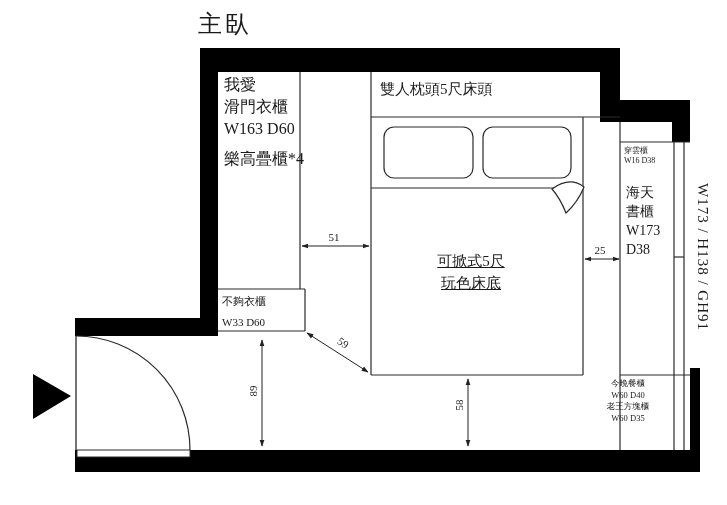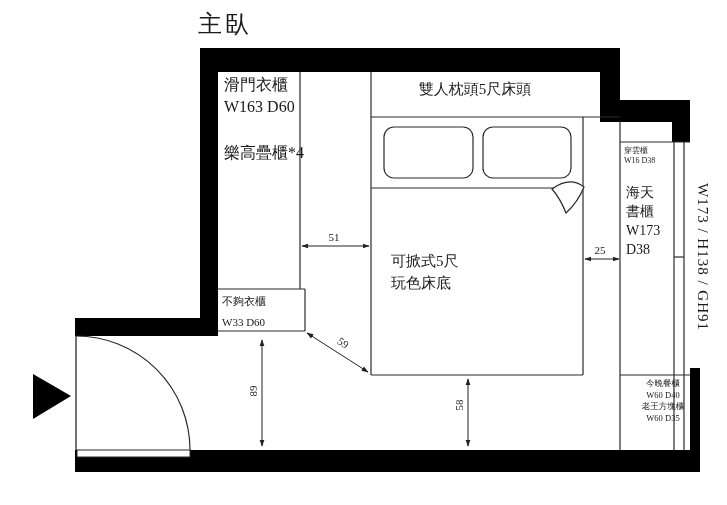--- a/index.html
+++ b/index.html
@@ -4,27 +4,27 @@
 <style>
   html,body{margin:0;padding:0;background:#fff;}
   .plan{
     position:relative;width:727px;height:505px;background:#ffffff;overflow:hidden;
     font-family:"Liberation Serif","DejaVu Serif",serif;color:#1a1a1a;
   }
   .plan svg{position:absolute;left:0;top:0;}
   .lbl{position:absolute;line-height:1.35;}
   .title{left:198px;top:8px;font-size:24px;letter-spacing:3px;}
   .wardrobe{left:224px;top:74px;font-size:16px;line-height:22px;}
-  .wardrobe .gap{margin-top:24px;}
-  .headboard{left:380px;top:79px;width:190px;text-align:center;font-size:15px;}
+  .wardrobe .gap{margin-top:8px;}
+  .headboard{left:380px;top:79px;width:190px;font-size:15px;}
   .topcab{left:624px;top:114px;font-size:8px;line-height:10px;margin-top:32px;}
   .bookcase{left:626px;top:163px;font-size:14px;line-height:19px;margin-top:20px;}
-  .bedlbl{left:391px;top:250px;width:160px;font-size:15px;line-height:22px;}
+  .bedlbl{left:391px;top:250px;width:160px;text-align:center;font-size:15px;line-height:22px;text-decoration:underline;}
   .smallwardrobe{left:222px;top:291px;font-size:11px;line-height:21px;}
-  .cornercab{left:627px;top:378px;width:72px;text-align:center;font-size:8.5px;line-height:11.5px;}
+  .cornercab{left:592px;top:378px;width:72px;text-align:center;font-size:8.5px;line-height:11.5px;}
   .windowdims{
     left:703px;top:257px;transform:translate(-50%,-50%) rotate(90deg);
     white-space:nowrap;font-size:15px;letter-spacing:1px;
   }
   svg text{font-family:"Liberation Serif","DejaVu Serif",serif;font-size:11px;fill:#222;}
 </style>
 </head>
 <body>
 
 <div class="plan">
@@ -86,20 +86,21 @@
     <line x1="262" y1="340" x2="262" y2="446" stroke="#222" stroke-width="1" marker-start="url(#arr)" marker-end="url(#arr)"></line>
     <text transform="translate(257,391) rotate(-90)" text-anchor="middle">89</text>
 
     <line x1="468" y1="379" x2="468" y2="446" stroke="#222" stroke-width="1" marker-start="url(#arr)" marker-end="url(#arr)"></line>
     <text transform="translate(463,405) rotate(-90)" text-anchor="middle">58</text>
   </svg>
 
   <div class="lbl title">主臥</div>
 
   <div class="lbl wardrobe">
+    <div>我愛</div>
     <div>滑門衣櫃</div>
     <div>W163 D60</div>
     <div class="gap">樂高疊櫃*4</div>
   </div>
 
   <div class="lbl headboard">雙人枕頭5尺床頭</div>
 
   <div class="lbl topcab">
     <div>穿雲櫃</div>
     <div>W16 D38</div>

